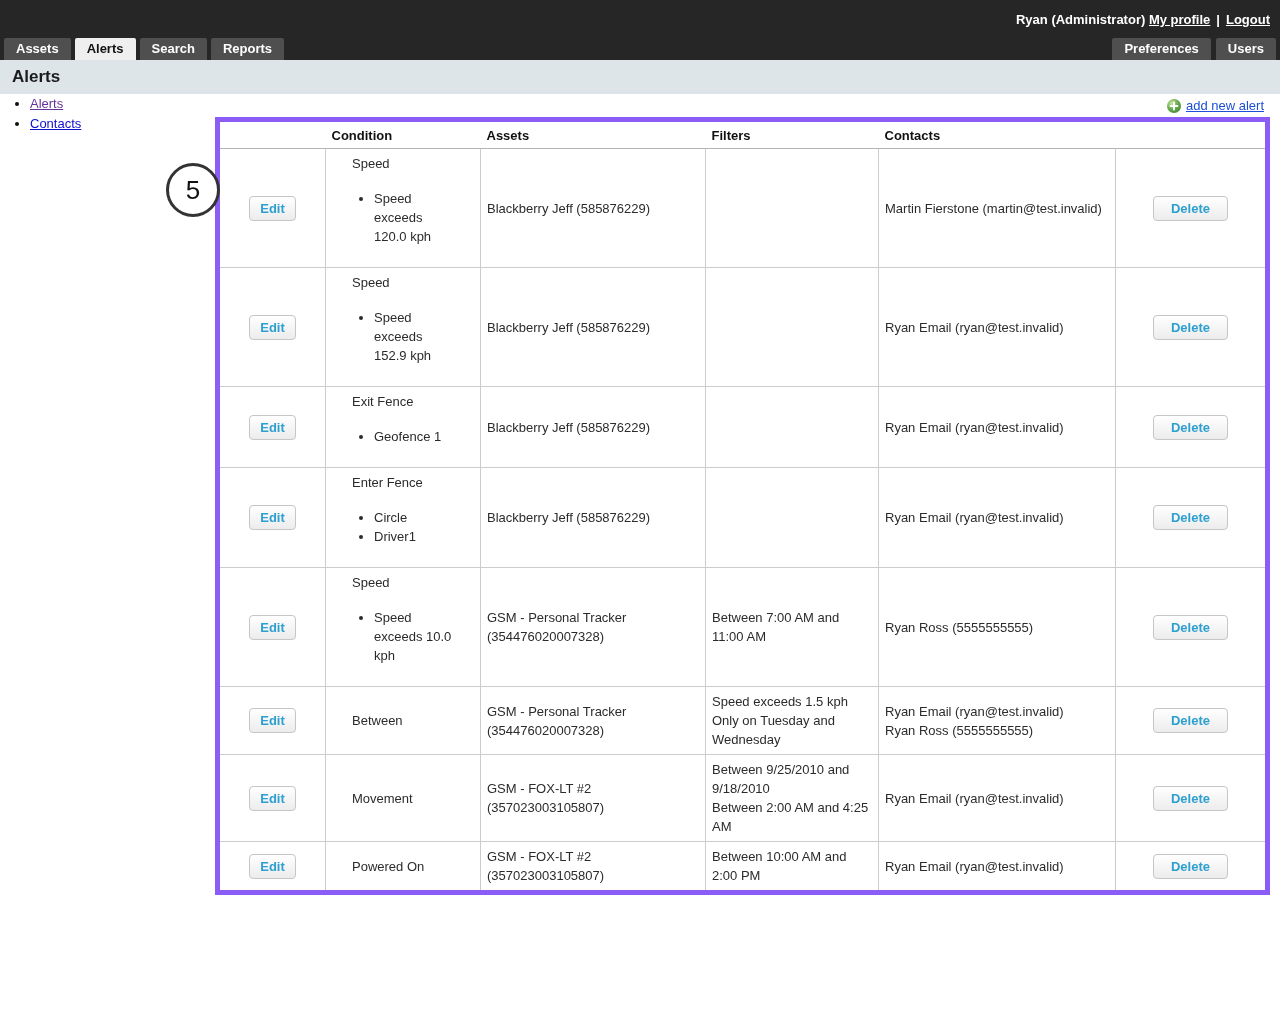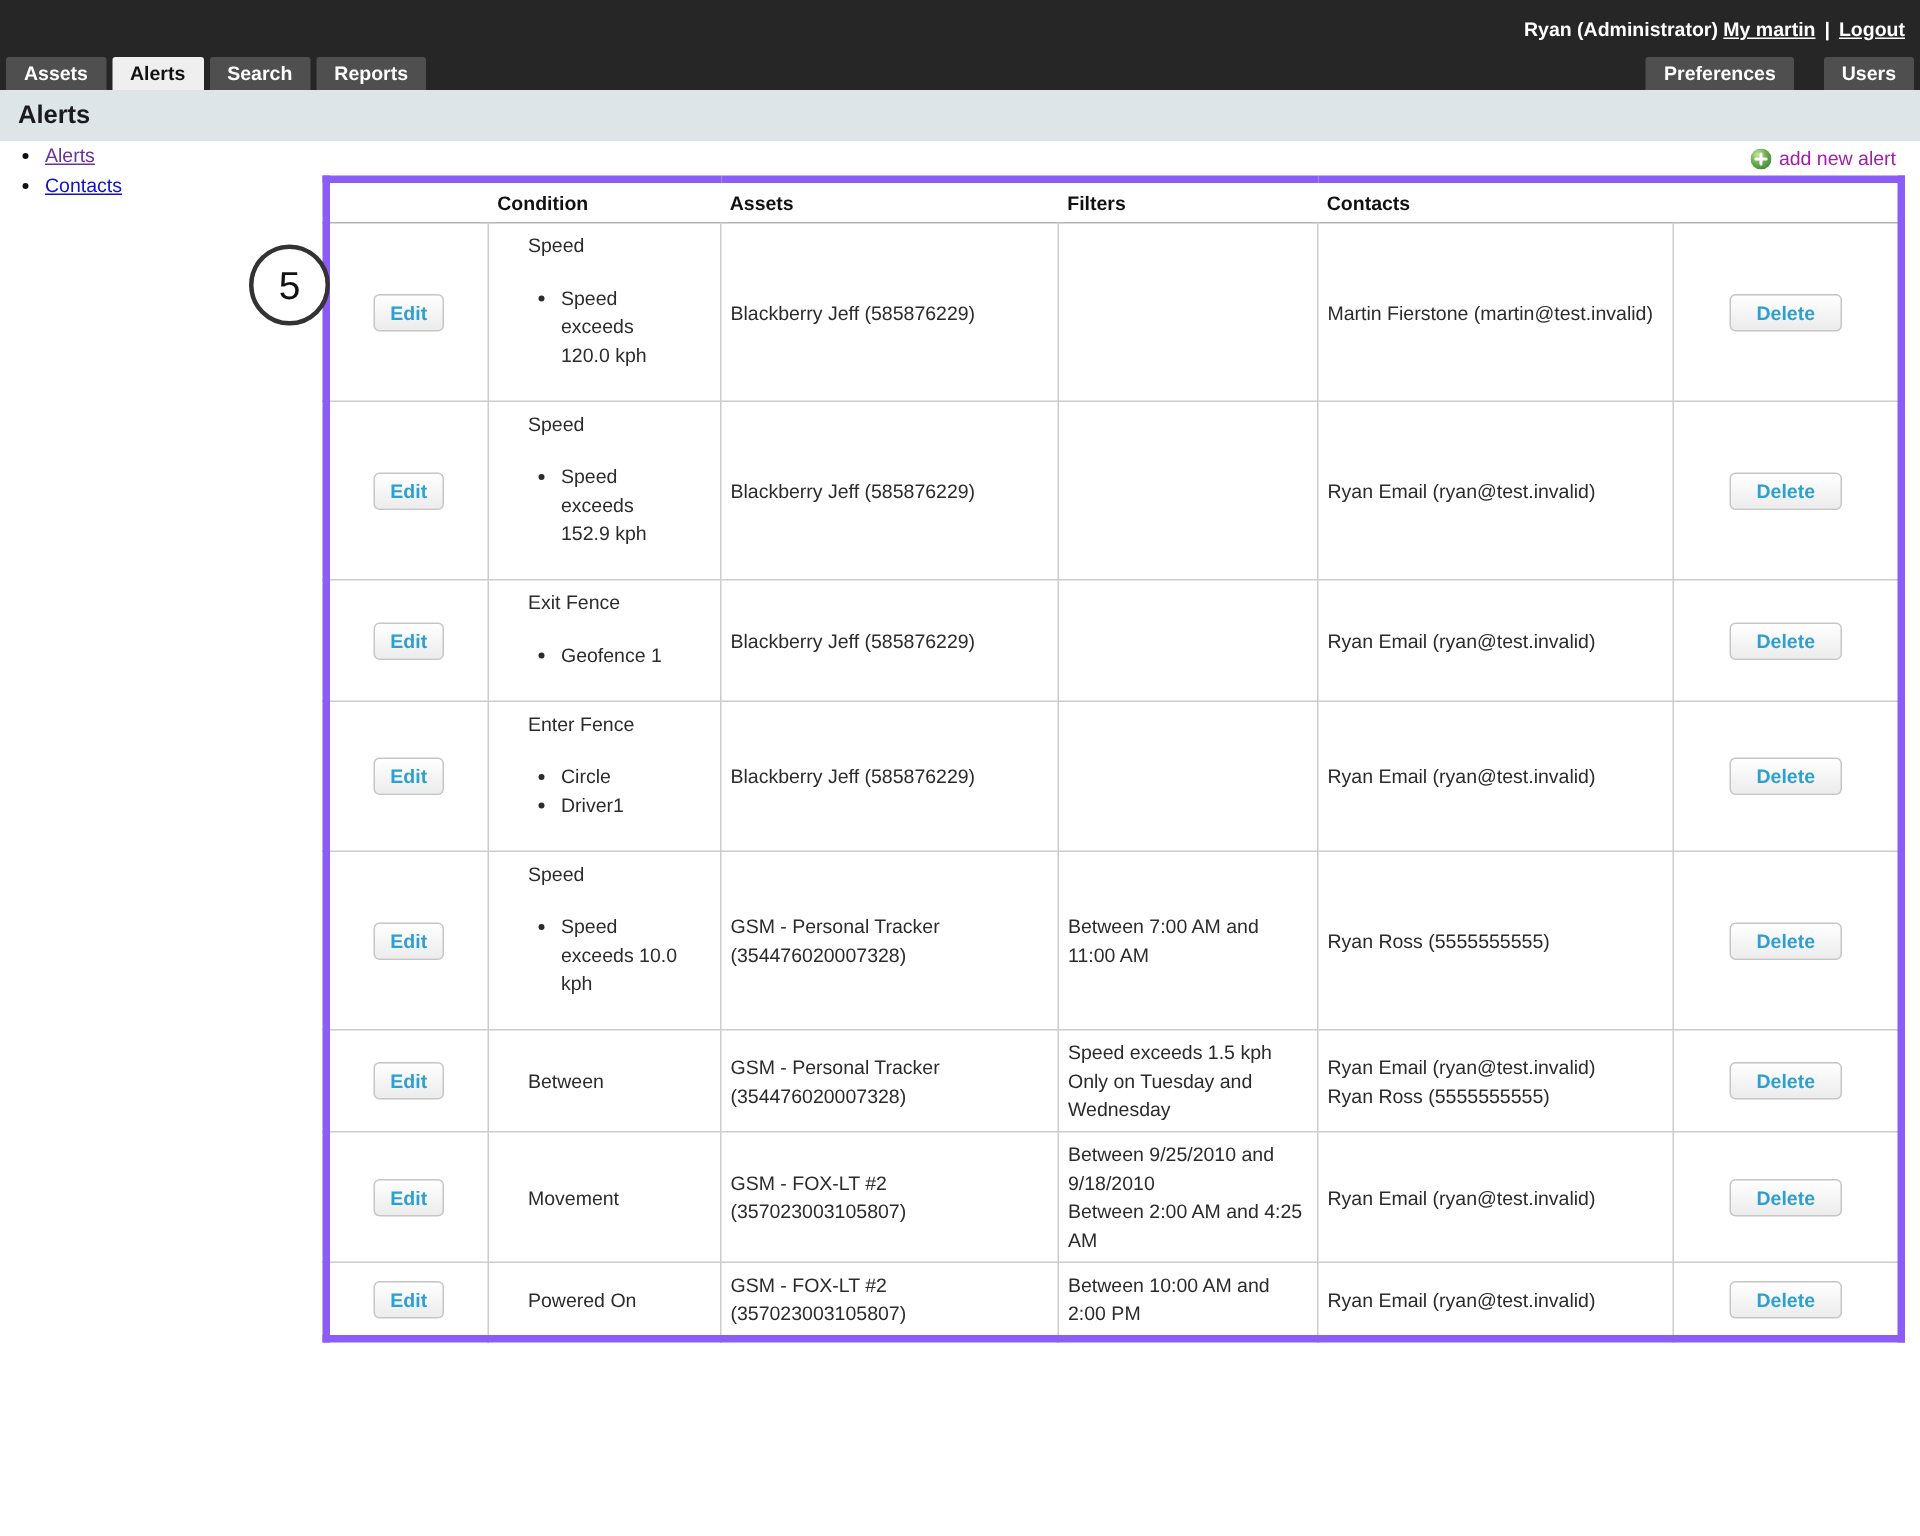--- a/index.html
+++ b/index.html
@@ -6,40 +6,40 @@
   body{width:1280px;height:1024px;overflow:hidden;font-family:"Liberation Sans",sans-serif;}
   .app{position:relative;width:1280px;height:1024px;background:#fff;}
 
   
   .topbar{position:absolute;top:0;left:0;width:1280px;height:60px;background:#262626;}
   .account{position:absolute;top:12px;right:10px;color:#fff;font-size:13px;font-weight:bold;white-space:nowrap;}
   .account a{color:#fff;text-decoration:underline;cursor:pointer;}
   .account .sep{margin:0 6px;font-weight:bold;}
 
   .tabs-left{position:absolute;left:4px;bottom:0;display:flex;gap:4px;}
-  .tabs-right{position:absolute;right:4px;bottom:0;display:flex;gap:20px;}
+  .tabs-right{position:absolute;right:4px;bottom:0;display:flex;gap:5px;}
   .tab{height:22px;line-height:22px;padding:0 12px;background:#4f4f4f;color:#fff;
        font-size:13px;font-weight:bold;border-radius:2px 2px 0 0;cursor:pointer;white-space:nowrap;}
   .tab.active{background:#efefef;color:#111;}
 
   
   .titlebar{position:absolute;top:60px;left:0;width:1280px;height:34px;background:#dee5e9;
             display:flex;align-items:center;}
   .titlebar h1{margin:0 0 0 12px;font-size:17px;font-weight:bold;color:#1b1b1b;}
 
   
   .side-links{position:absolute;left:2px;top:96px;margin:0;padding:0 0 0 28px;font-size:13px;}
   .side-links li{margin-bottom:5px;color:#111;}
   .side-links a{text-decoration:underline;cursor:pointer;}
   .side-links li:nth-child(1) a{color:#663399;}
   .side-links li:nth-child(2) a{color:#1010cf;}
 
   
   .add-row{position:absolute;top:98px;right:16px;display:flex;align-items:center;gap:5px;}
-  .add-row a{color:#a21caf;font-size:13px;cursor:pointer;}
+  .add-row a{color:#1d4ed8;font-size:13px;text-decoration:underline;cursor:pointer;}
   .add-icon{display:inline-flex;}
 
   
   .step-circle{position:absolute;left:166px;top:163px;width:48px;height:48px;border:3px solid #333;
                border-radius:50%;background:#fff;display:flex;align-items:center;justify-content:center;
                font-size:26px;color:#111;z-index:5;}
 
   
   .tbl-wrap{position:absolute;left:215px;top:117px;width:1050px;}
   table.alerts{border-collapse:collapse;table-layout:fixed;width:1050px;font-size:13px;color:#2b2b2b;
@@ -59,21 +59,21 @@
   .btn.del{padding:4px 17px;}
 </style>
 </head>
 <body>
 
 <div class="app">
 
   <div class="topbar">
     <div class="account">
       <span>Ryan (Administrator)</span>
-      <a>My martin</a><span class="sep">|</span><a>Logout</a>
+      <a>My profile</a><span class="sep">|</span><a>Logout</a>
     </div>
     <div class="tabs-left">
       <div class="tab">Assets</div>
       <div class="tab active">Alerts</div>
       <div class="tab">Search</div>
       <div class="tab">Reports</div>
     </div>
     <div class="tabs-right">
       <div class="tab">Preferences</div>
       <div class="tab">Users</div>

